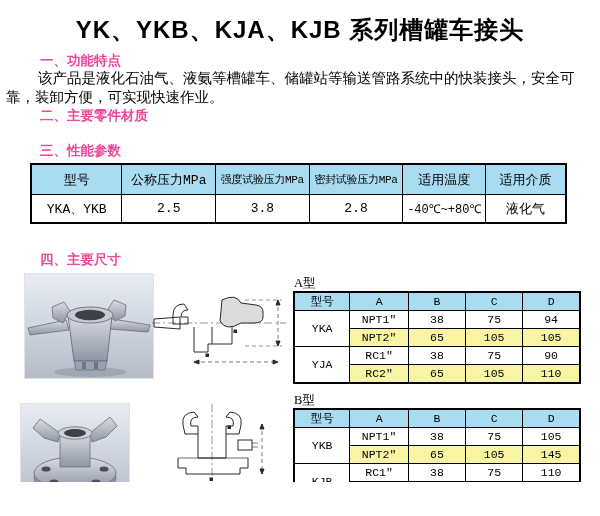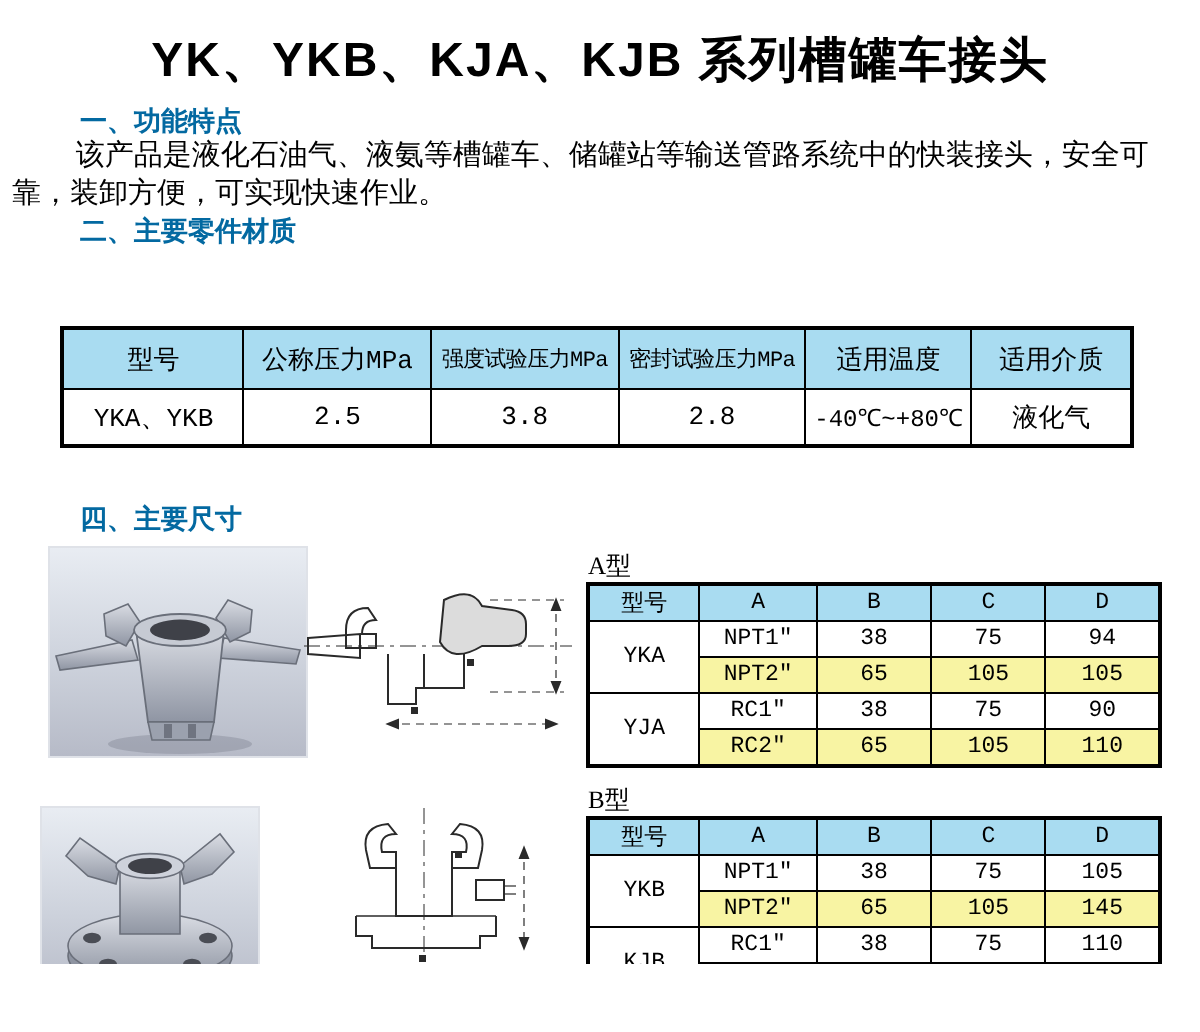--- a/index.html
+++ b/index.html
@@ -6,21 +6,21 @@
   .page{
     position:relative;width:600px;height:482px;background:#ffffff;
     overflow:hidden;color:#000;
     font-family:"Liberation Sans","DejaVu Sans",sans-serif;
   }
   .title{
     position:absolute;left:0;top:14px;width:100%;text-align:center;
     font-size:24px;font-weight:bold;letter-spacing:1px;
   }
   .sec-heading{
-    position:absolute;left:40px;color:#0369a1;font-weight:bold;font-size:13.5px;
+    position:absolute;left:40px;color:#ec4899;font-weight:bold;font-size:13.5px;
   }
   #head1{top:52px;} #head2{top:107px;} #head3{top:142px;} #head4{top:251px;}
   .para{
     position:absolute;left:6px;top:69px;width:588px;
     font-size:14.5px;line-height:18.5px;text-indent:2.2em;
   }
   .materials{position:absolute;left:38px;top:124px;font-size:14px;}
 
   table{border-collapse:collapse;table-layout:fixed;
         font-family:Liberation Mono, monospace;text-align:center;}
@@ -54,20 +54,21 @@
 
 <div class="page">
 
   <div class="title">YK、YKB、KJA、KJB 系列槽罐车接头</div>
 
   <div class="sec-heading" id="head1">一、功能特点</div>
   <div class="para">该产品是液化石油气、液氨等槽罐车、储罐站等输送管路系统中的快装接头，安全可靠，装卸方便，可实现快速作业。</div>
 
   <div class="sec-heading" id="head2">二、主要零件材质</div>
 
+  <div class="sec-heading" id="head3">三、性能参数</div>
 
   <table class="perf">
     <colgroup>
       <col style="width:17%">
         <col style="width:17.5%">
         <col style="width:17.5%">
       <col style="width:17.5%">
         <col style="width:15.5%">
         <col style="width:15%">
     </colgroup>

